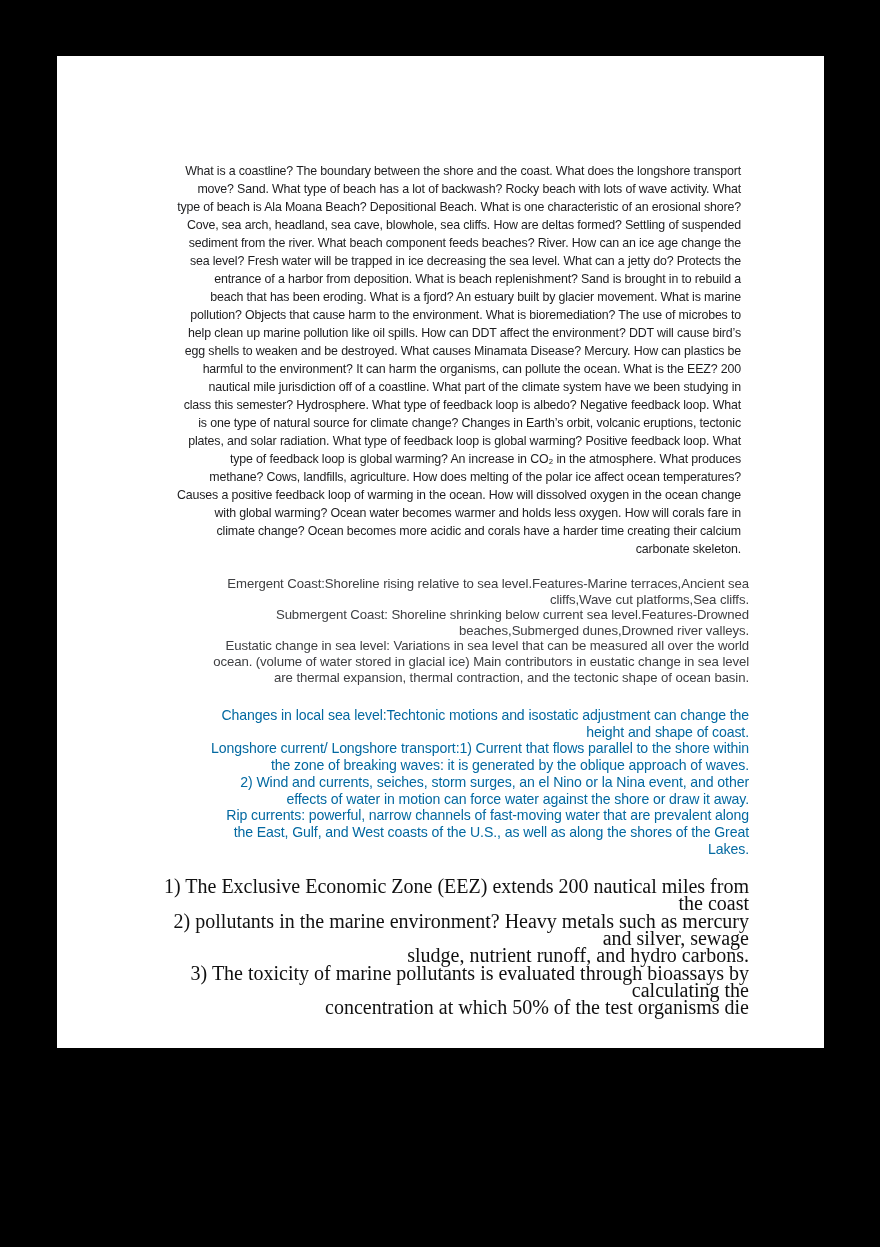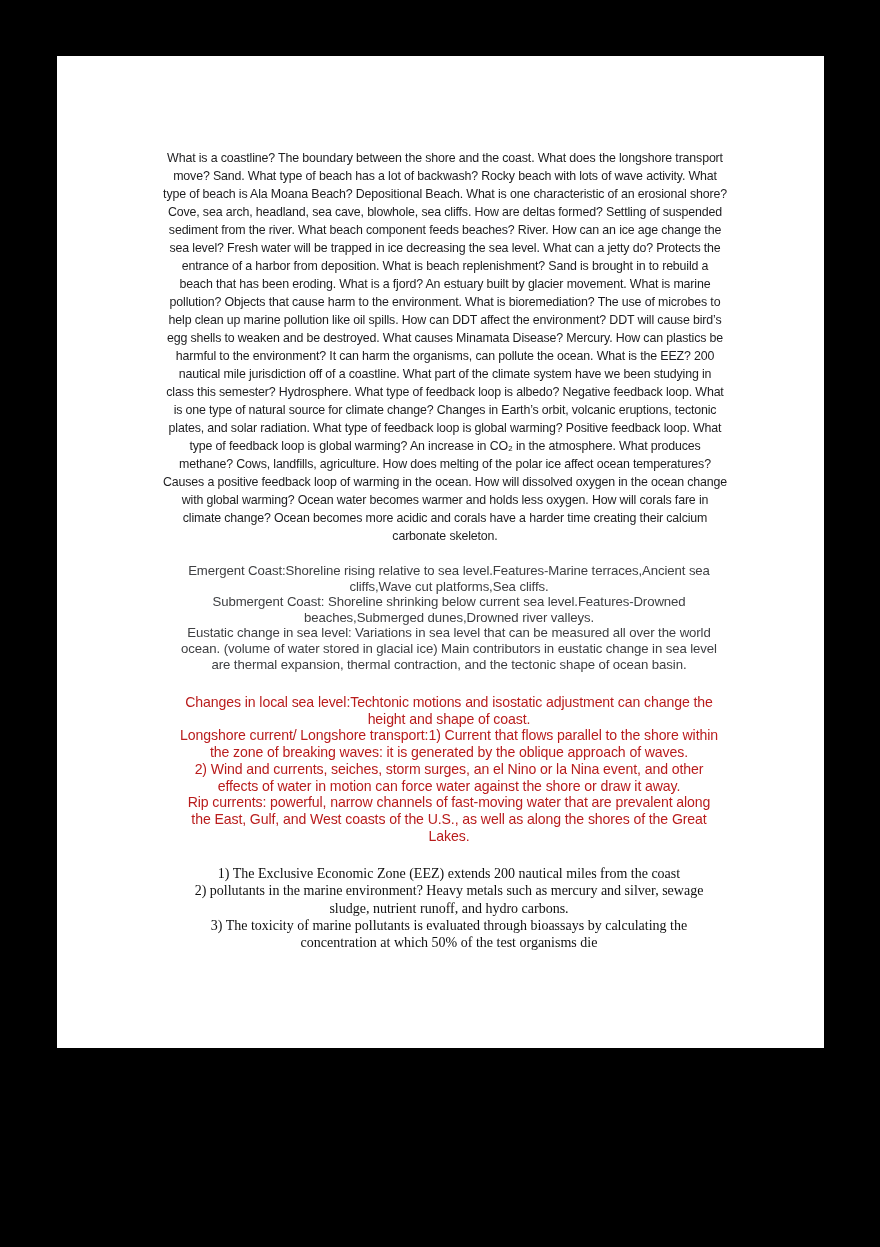--- a/index.html
+++ b/index.html
@@ -21,21 +21,22 @@
     left: 57px;
     top: 56px;
     width: 767px;
     height: 992px;
     background: #ffffff;
   }
   .textblock {
     position: absolute;
     left: 92px;
     white-space: pre-line;
-    text-align: center;
+    text-align: right;
+    margin-top: 13px;
   }
   .qa-block {
     top: 93px;
     width: 592px;
     font-family: "Liberation Sans", "DejaVu Sans", sans-serif;
     font-size: 12.4px;
     line-height: 18px;
     letter-spacing: -0.15px;
     color: #1d1d1f;
   }
@@ -48,27 +49,27 @@
     letter-spacing: -0.1px;
     color: #3f4043;
   }
   .sealevel-block {
     top: 638px;
     width: 600px;
     font-family: "Liberation Sans", "DejaVu Sans", sans-serif;
     font-size: 14.1px;
     line-height: 16.7px;
     letter-spacing: -0.1px;
-    color: #b91c1c;
+    color: #0369a1;
   }
   .eez-block {
     top: 809px;
     width: 600px;
     font-family: "Liberation Serif", "DejaVu Serif", serif;
-    font-size: 14px;
+    font-size: 20px;
     line-height: 17.35px;
     color: #101010;
   }
 </style>
 </head>
 <body>
 
 <div class="canvas">
   <div class="page">
     <div class="textblock qa-block">What is a coastline? The boundary between the shore and the coast. What does the longshore transport

